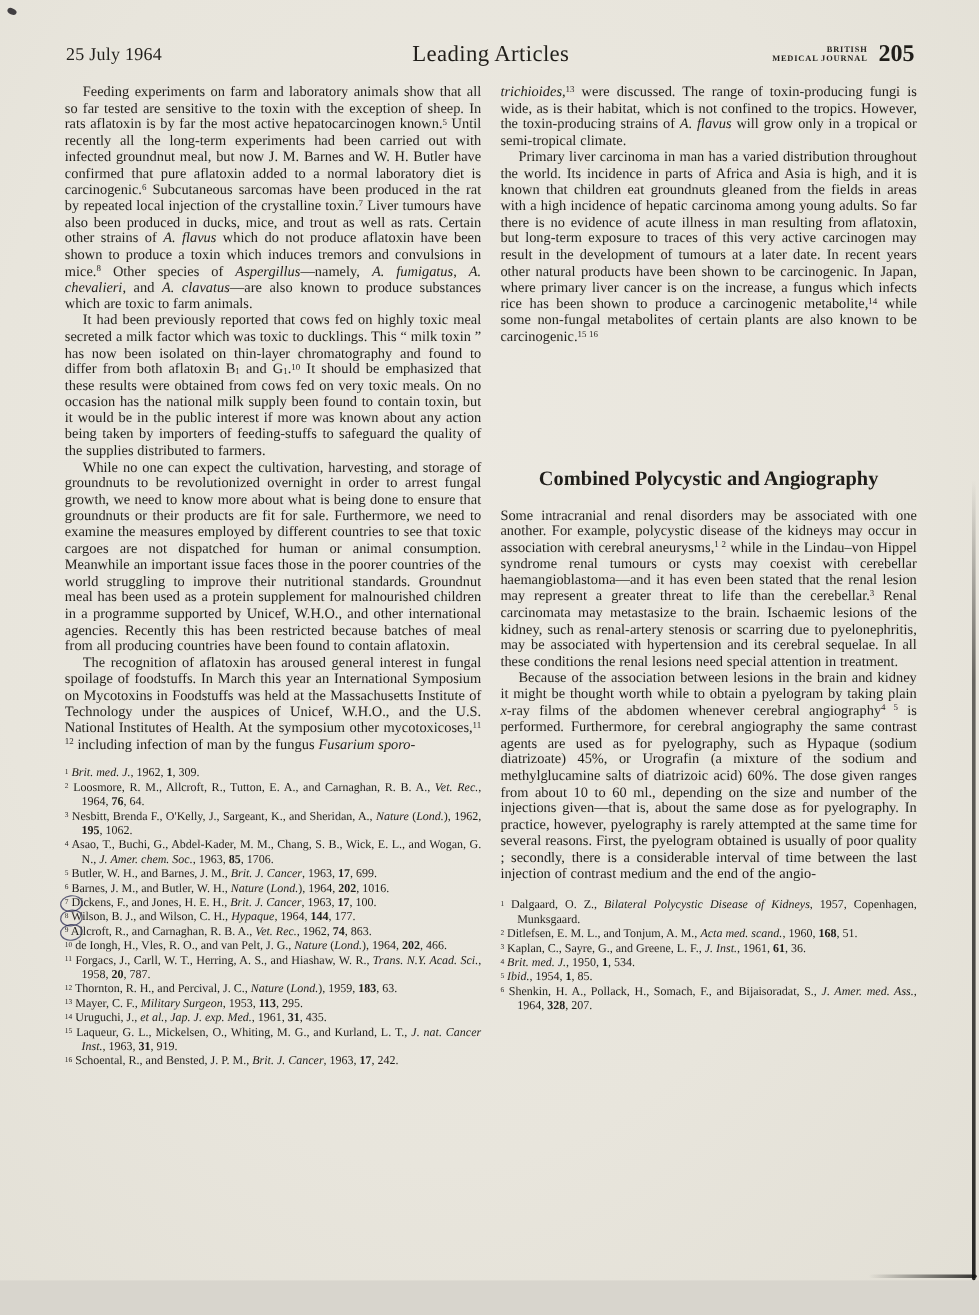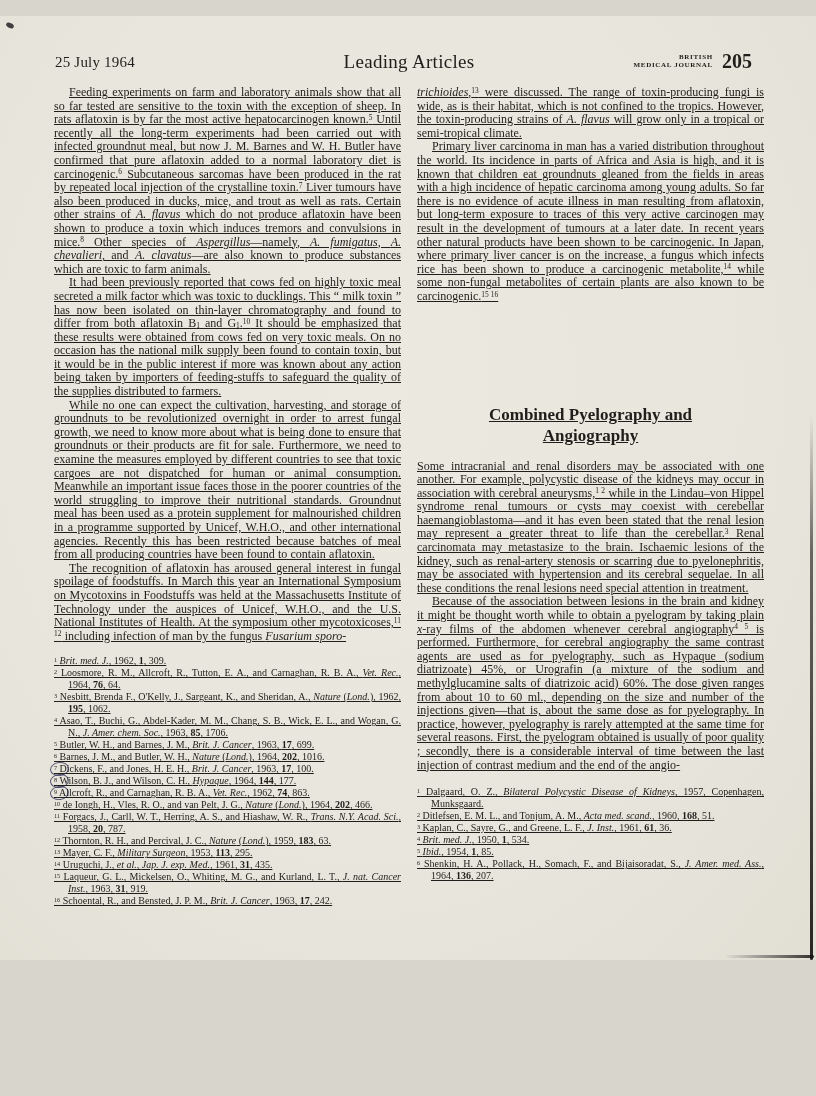--- a/index.html
+++ b/index.html
@@ -2,37 +2,37 @@
 <html><head>
 <meta charset="utf-8">
 <style>
   html,body{margin:0;padding:0;}
   body{
     font-family:"Liberation Serif","DejaVu Serif",serif;
     background:#d8d5cd;
   }
   .page{
     position:relative;
-    width:816px;height:944px;
-    margin:16px auto;
+    width:816px;height:1067px;
+    margin:0 auto;
     background:radial-gradient(ellipse at 45% 40%, #ece9e1 0%, #e8e5dc 60%, #e2dfd5 100%);
     color:#201e1a;
     overflow:hidden;
     box-sizing:border-box;
     padding:36px 42px 0 54px;
   }
   
   .masthead{position:relative;height:26px;margin-bottom:8px;width:710px;}
   .issue-date{position:absolute;left:1px;top:2px;font-size:15px;letter-spacing:.2px;}
   .section-title{position:absolute;left:50%;transform:translateX(-50%);top:-1px;font-size:19px;letter-spacing:.3px;}
-  .journal-block{position:absolute;right:12px;top:1px;display:flex;align-items:flex-end;gap:9px;}
+  .journal-block{position:absolute;right:2px;top:1px;display:flex;align-items:flex-end;gap:9px;}
   .journal-name{text-align:right;font-weight:bold;font-size:7px;line-height:8px;letter-spacing:.7px;}
   .page-number{font-weight:bold;font-size:20px;line-height:15px;}
   
-  .columns{display:flex;gap:16px;width:710px;text-decoration:underline;}
+  .columns{display:flex;gap:16px;width:710px;}
   .col{width:347px;}
   p.body{
     margin:0;font-size:12px;line-height:13.6px;text-align:justify;
     word-spacing:.02em;
   }
   p.indent{text-indent:15px;}
   sup{font-size:.62em;line-height:0;vertical-align:baseline;position:relative;top:-.45em;}
   sub{font-size:.62em;line-height:0;vertical-align:baseline;position:relative;top:.18em;}
   
   .article-title{
@@ -114,32 +114,32 @@
         <li><sup>14</sup> Uruguchi, J., <i>et al.</i>, <i>Jap. J. exp. Med.</i>, 1961, <b>31</b>, 435.</li>
         <li><sup>15</sup> Laqueur, G. L., Mickelsen, O., Whiting, M. G., and Kurland, L. T., <i>J. nat. Cancer Inst.</i>, 1963, <b>31</b>, 919.</li>
         <li><sup>16</sup> Schoental, R., and Bensted, J. P. M., <i>Brit. J. Cancer</i>, 1963, <b>17</b>, 242.</li>
       </ol>
     </div>
 
     <div class="col">
       <p class="body"><i>trichioides</i>,<sup>13</sup> were discussed.  The range of toxin-producing fungi is wide, as is their habitat, which is not confined to the tropics.  However, the toxin-producing strains of <i>A. flavus</i> will grow only in a tropical or semi-tropical climate.</p>
       <p class="body indent">Primary liver carcinoma in man has a varied distribution throughout the world.  Its incidence in parts of Africa and Asia is high, and it is known that children eat groundnuts gleaned from the fields in areas with a high incidence of hepatic carcinoma among young adults.  So far there is no evidence of acute illness in man resulting from aflatoxin, but long-term exposure to traces of this very active carcinogen may result in the development of tumours at a later date. In recent years other natural products have been shown to be carcinogenic.  In Japan, where primary liver cancer is on the increase, a fungus which infects rice has been shown to produce a carcinogenic metabolite,<sup>14</sup> while some non-fungal metabolites of certain plants are also known to be carcinogenic.<sup>15 16</sup></p>
 
-      <h2 class="article-title">Combined Pyelography and Angiography</h2>
+      <h2 class="article-title">Combined Polycystic and Angiography</h2>
 
       <p class="body">Some intracranial and renal disorders may be associated with one another.  For example, polycystic disease of the kidneys may occur in association with cerebral aneurysms,<sup>1 2</sup> while in the Lindau–von Hippel syndrome renal tumours or cysts may coexist with cerebellar haemangioblastoma—and it has even been stated that the renal lesion may represent a greater threat to life than the cerebellar.<sup>3</sup>  Renal carcinomata may metastasize to the brain.  Ischaemic lesions of the kidney, such as renal-artery stenosis or scarring due to pyelonephritis, may be associated with hypertension and its cerebral sequelae. In all these conditions the renal lesions need special attention in treatment.</p>
       <p class="body indent">Because of the association between lesions in the brain and kidney it might be thought worth while to obtain a pyelogram by taking plain <i>x</i>-ray films of the abdomen whenever cerebral angiography<sup>4 5</sup> is performed.  Furthermore, for cerebral angiography the same contrast agents are used as for pyelography, such as Hypaque (sodium diatrizoate) 45%, or Urografin (a mixture of the sodium and methylglucamine salts of diatrizoic acid) 60%.  The dose given ranges from about 10 to 60 ml., depending on the size and number of the injections given—that is, about the same dose as for pyelography.  In practice, however, pyelography is rarely attempted at the same time for several reasons.  First, the pyelogram obtained is usually of poor quality ; secondly, there is a considerable interval of time between the last injection of contrast medium and the end of the angio-</p>
 
       <ol class="footnotes fn-right">
         <li><sup>1</sup> Dalgaard, O. Z., <i>Bilateral Polycystic Disease of Kidneys</i>, 1957, Copenhagen, Munksgaard.</li>
         <li><sup>2</sup> Ditlefsen, E. M. L., and Tonjum, A. M., <i>Acta med. scand.</i>, 1960, <b>168</b>, 51.</li>
         <li><sup>3</sup> Kaplan, C., Sayre, G., and Greene, L. F., <i>J. Inst.</i>, 1961, <b>61</b>, 36.</li>
         <li><sup>4</sup> <i>Brit. med. J.</i>, 1950, <b>1</b>, 534.</li>
         <li><sup>5</sup> <i>Ibid.</i>, 1954, <b>1</b>, 85.</li>
-        <li><sup>6</sup> Shenkin, H. A., Pollack, H., Somach, F., and Bijaisoradat, S., <i>J. Amer. med. Ass.</i>, 1964, <b>136</b>, 207.</li>
+        <li><sup>6</sup> Shenkin, H. A., Pollack, H., Somach, F., and Bijaisoradat, S., <i>J. Amer. med. Ass.</i>, 1964, <b>328</b>, 207.</li>
       </ol>
     </div>
 
   </div>
 
   <div class="edge-shadow"></div>
   <div class="edge-shadow-bottom"></div>
   <div class="corner-mark"></div>
 
 </div>

